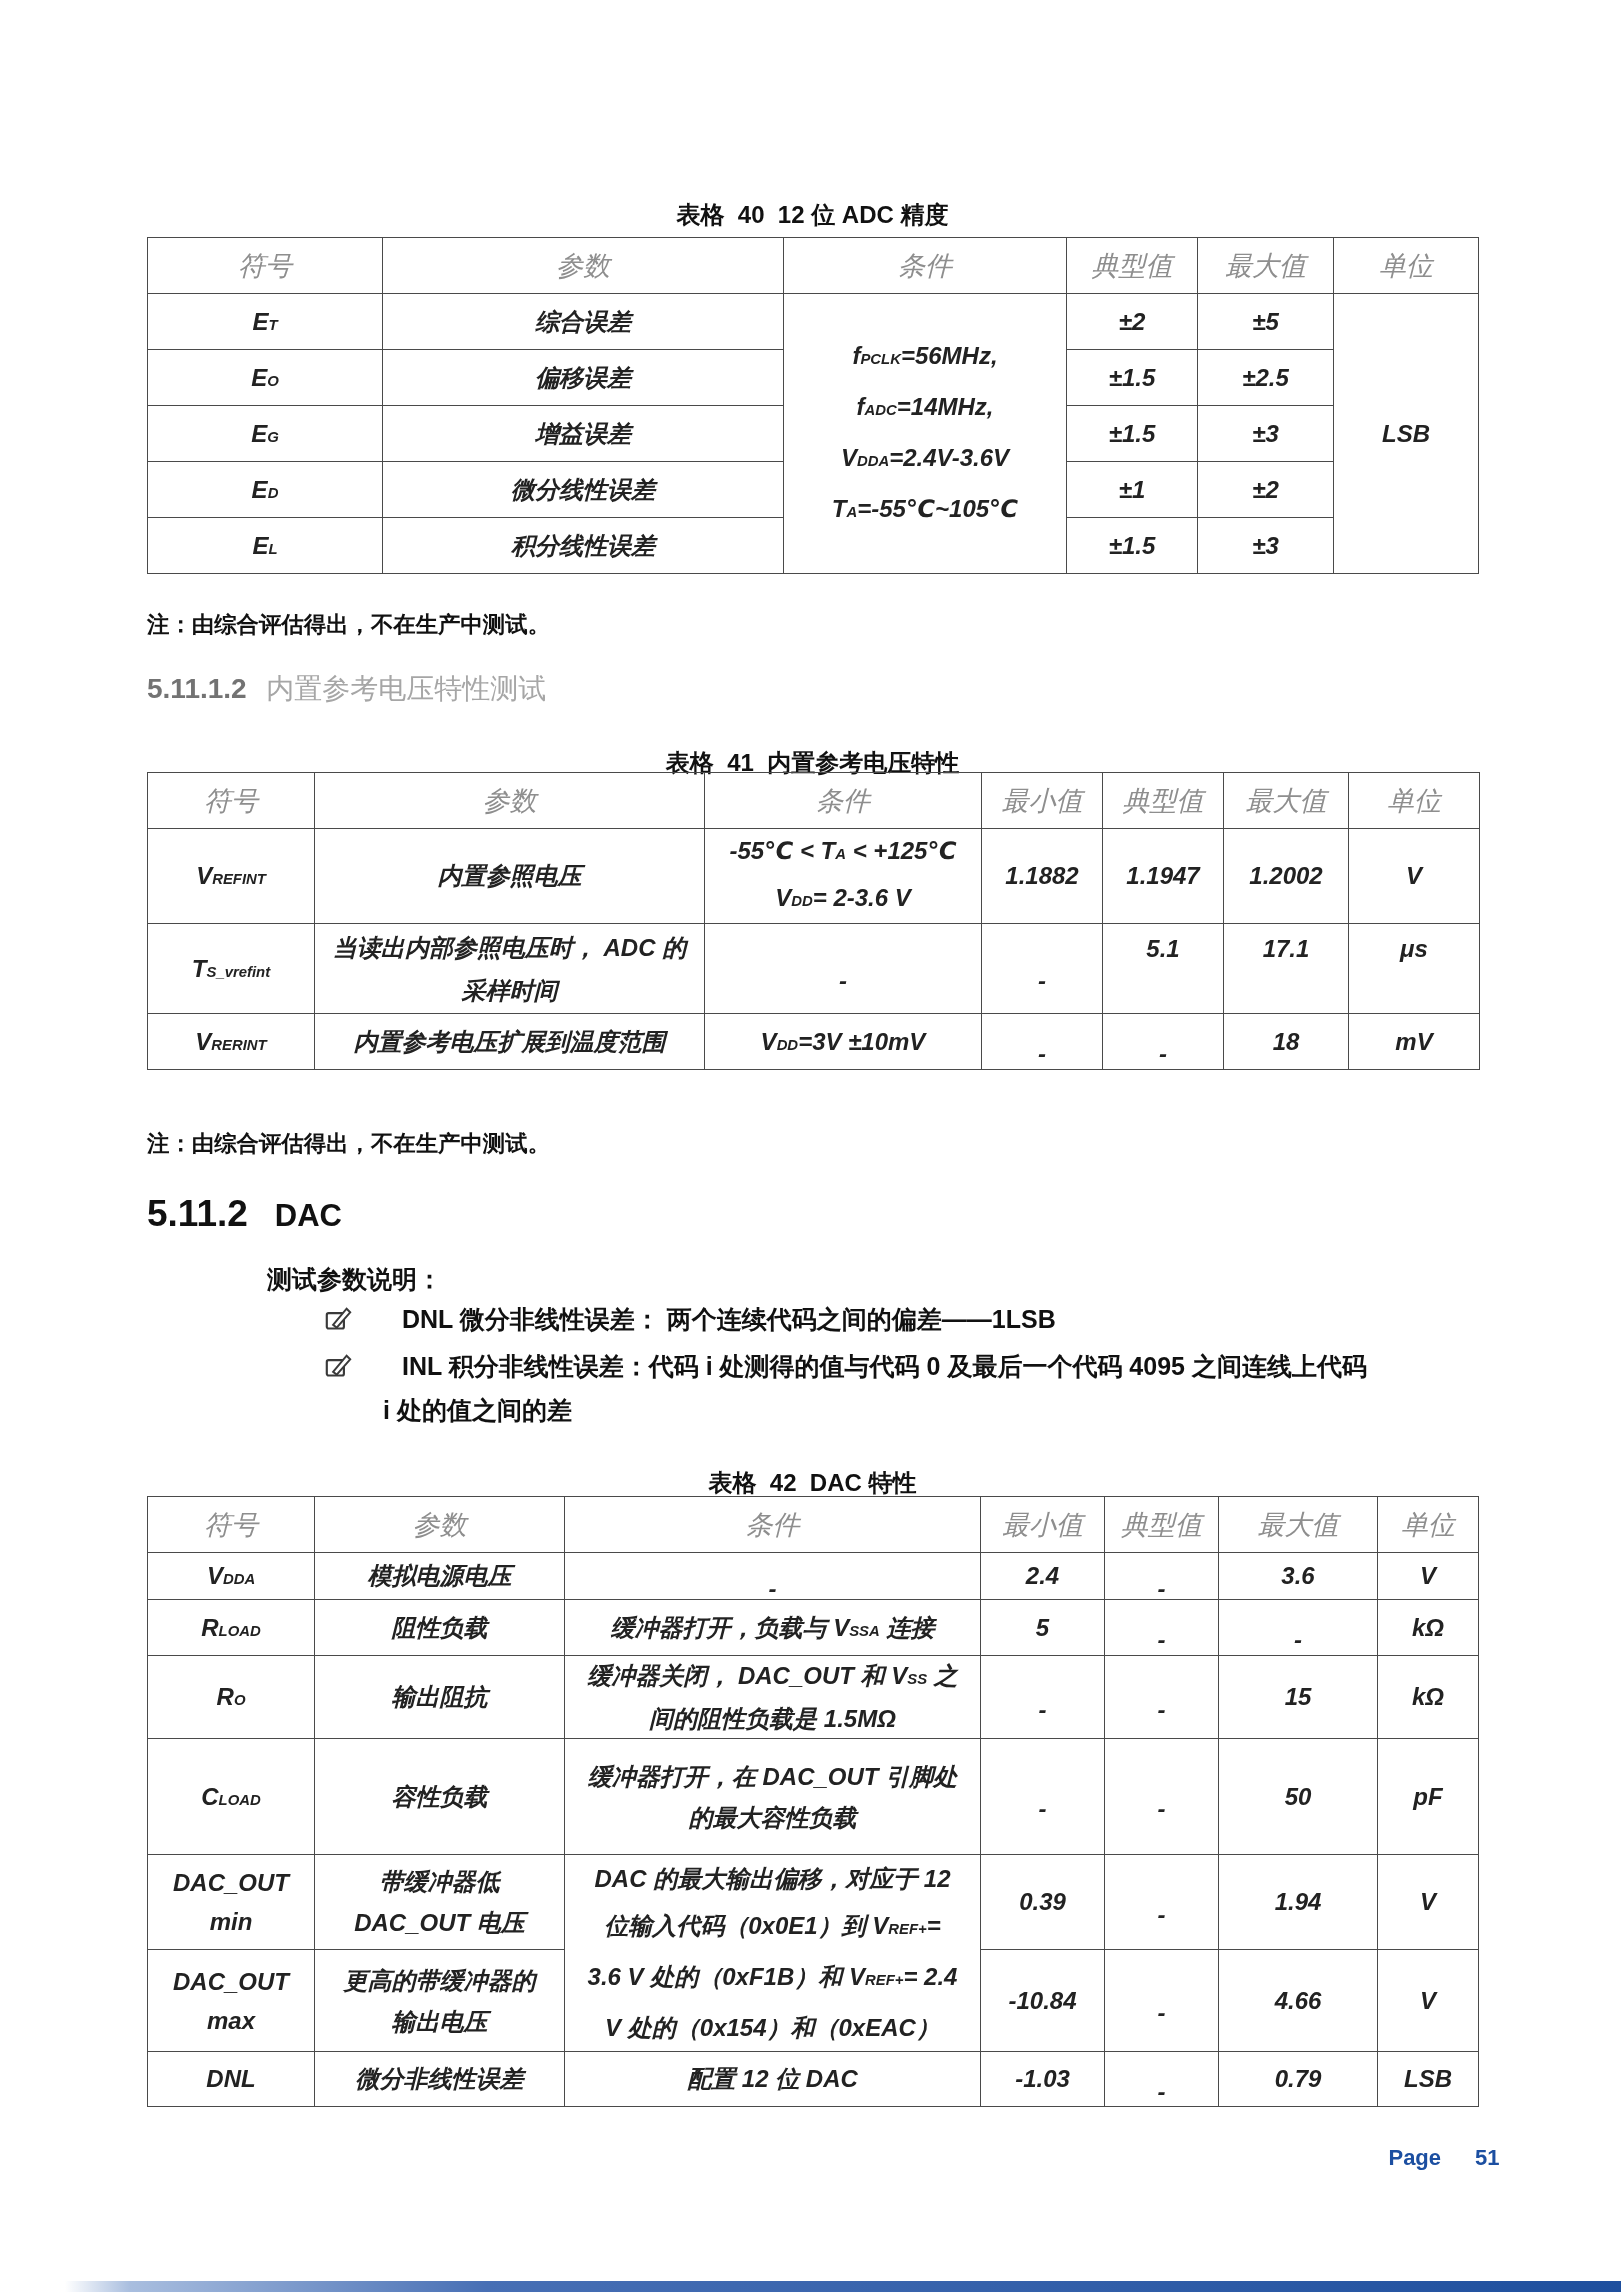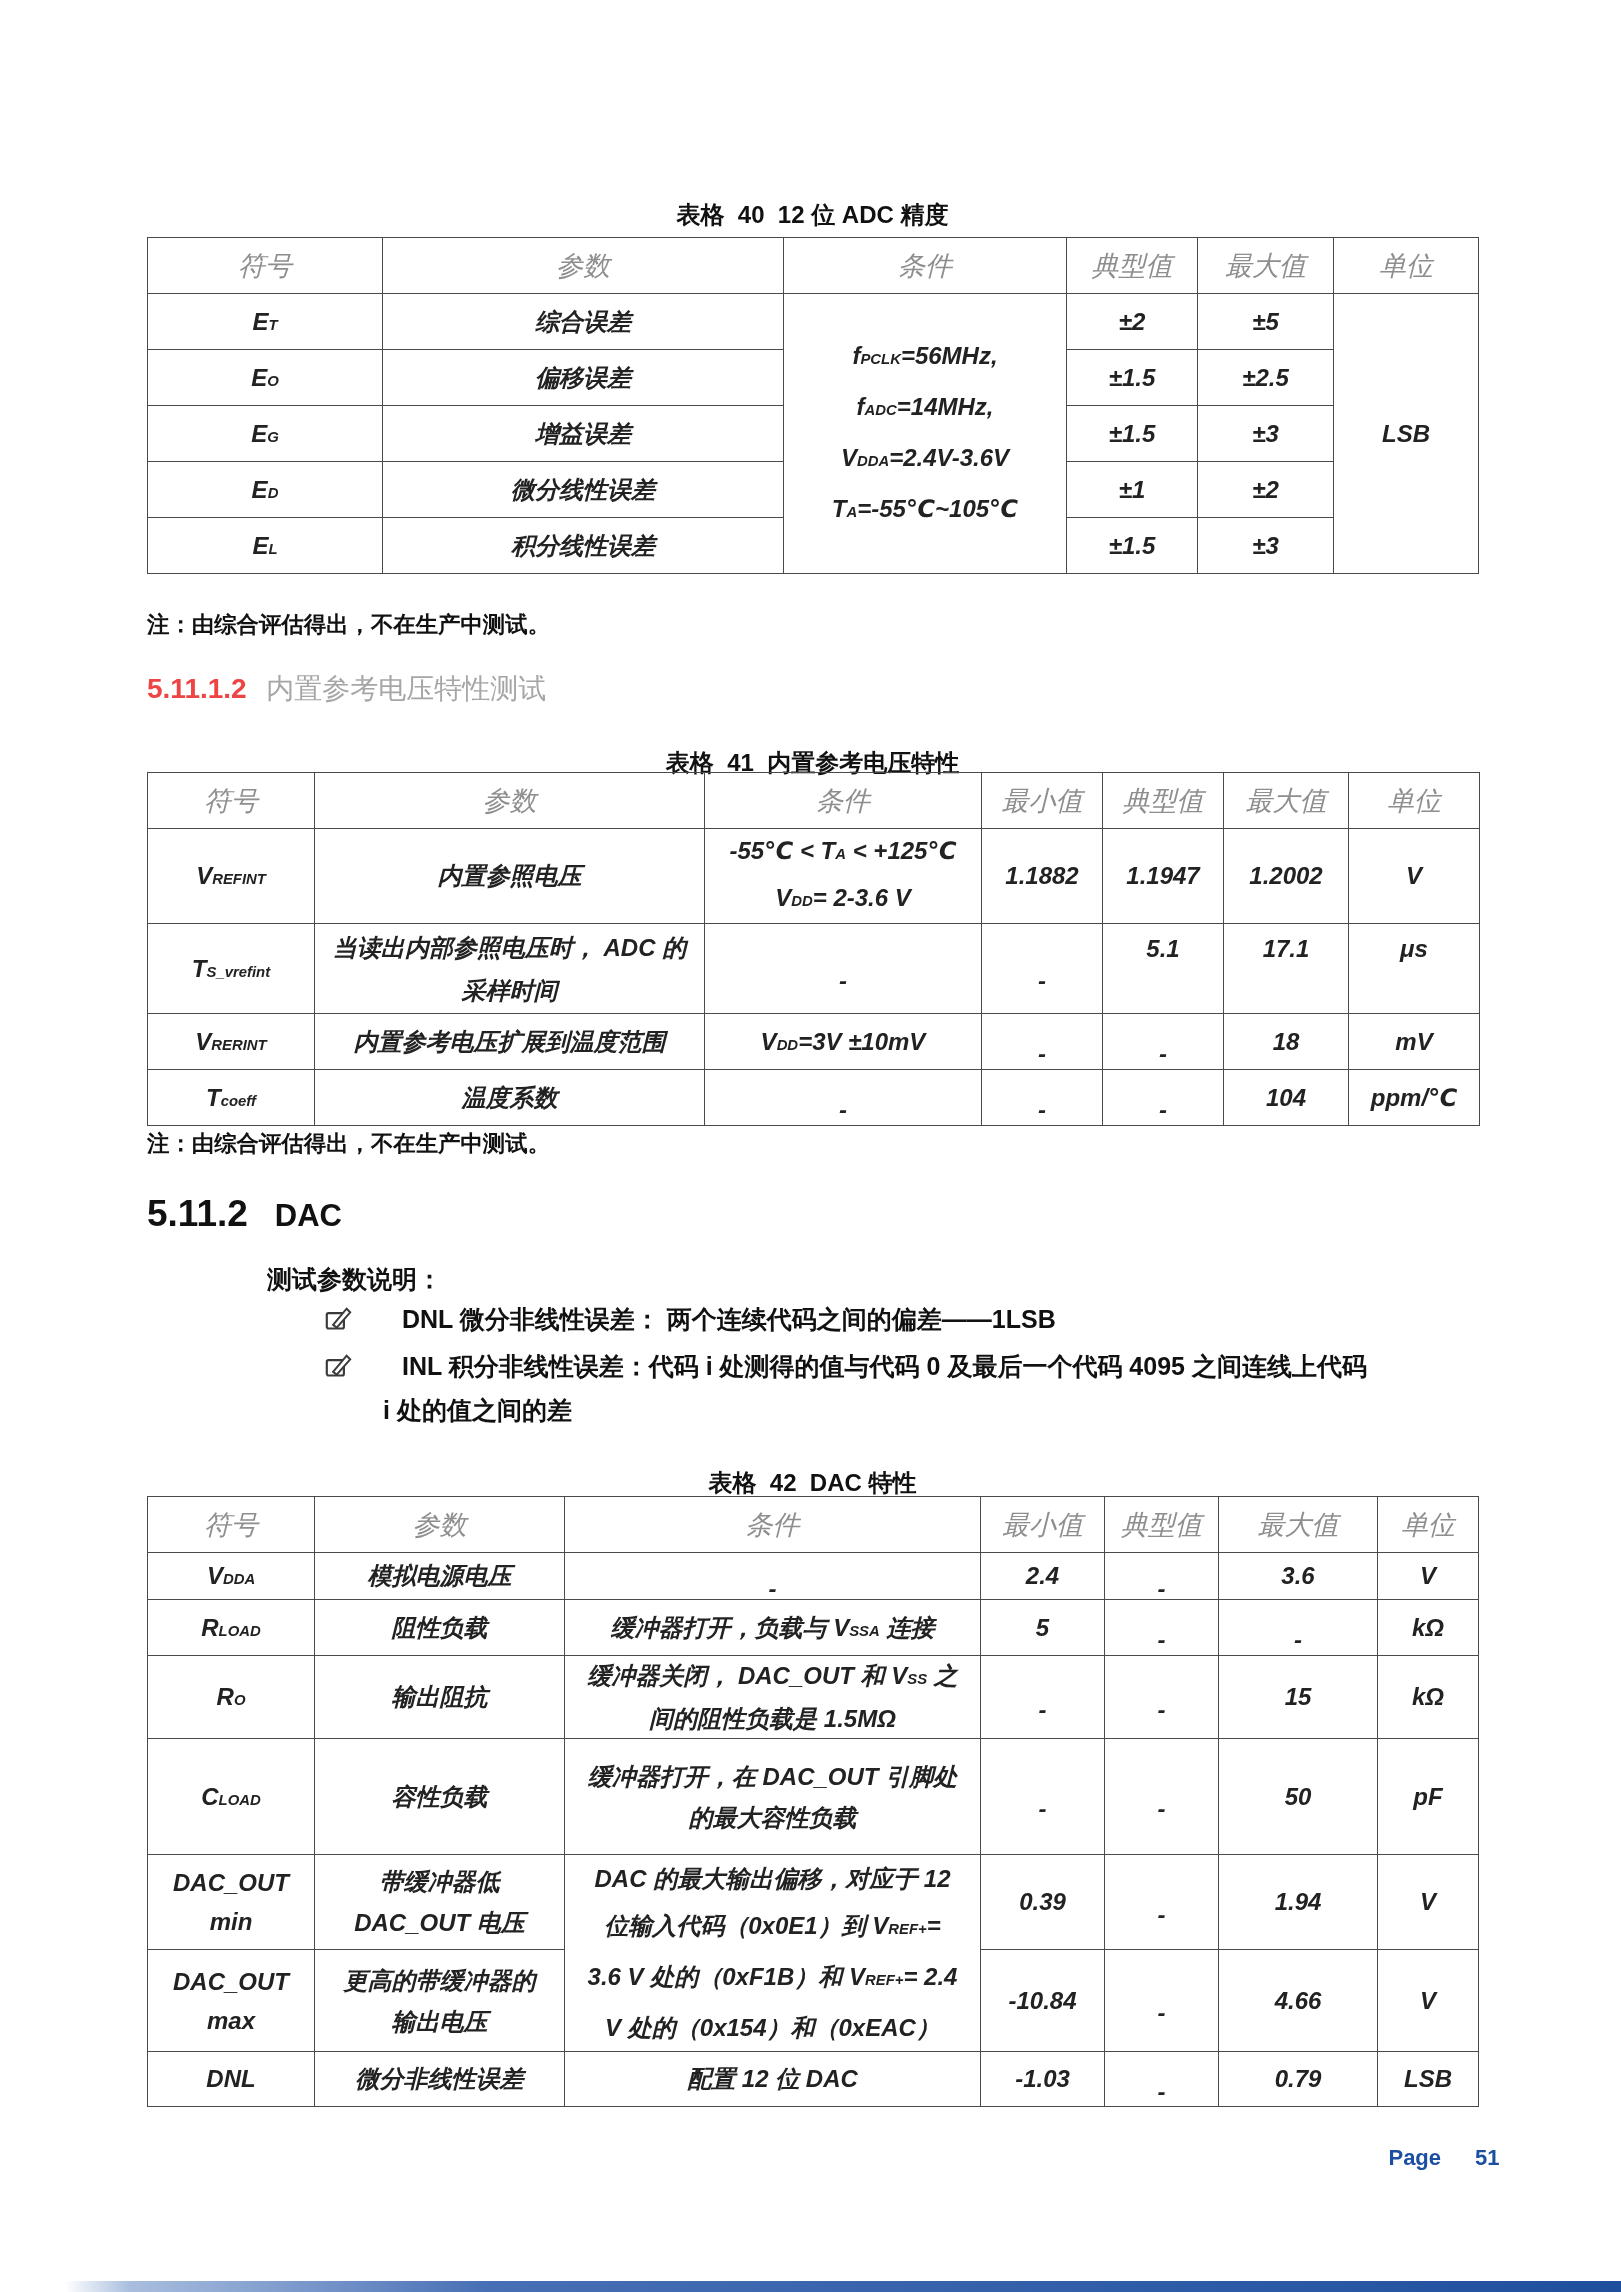--- a/index.html
+++ b/index.html
@@ -29,21 +29,21 @@
   .lh46 .ln{line-height:41px;}
   .lh48 .ln{line-height:43px;}
   .lh52 .ln{line-height:47px;}
   .lh53 .ln{line-height:47px;}
   .low{position:relative; top:12.5px; display:inline-block;}
   .hi{position:relative; top:-19.7px; display:inline-block;}
   .note{
     position:absolute; left:147px; font-size:22.4px; font-weight:700; color:#111; white-space:pre;
   }
   .sec1{position:absolute; left:147px; display:flex; align-items:baseline;}
-  .sec1 .num{font-size:28px; font-weight:700; color:#ef4444;}
+  .sec1 .num{font-size:28px; font-weight:700; color:#737373;}
   .sec1 .ttl{font-size:28px; font-weight:400; color:#a6a6a6; margin-left:19.7px;}
   .sec2{position:absolute; left:147px; display:flex; align-items:baseline;}
   .sec2 .num{font-size:37px; font-weight:700; color:#111;}
   .sec2 .ttl{font-size:31px; font-weight:700; color:#111; margin-left:27px;}
   .intro{position:absolute; font-size:25px; font-weight:700; color:#111; white-space:pre;}
   .bullet{position:absolute; display:flex; align-items:center;}
   .bicon{width:30px; height:29px; display:inline-flex; align-items:center;}
   .btext{font-size:25px; font-weight:700; color:#111; margin-left:48px; white-space:pre;}
   .bcont{position:absolute; font-size:25px; font-weight:700; color:#111; white-space:pre;}
   .footer{position:absolute; font-size:22px; font-weight:700; color:#1c4fa1; white-space:pre;}
@@ -179,29 +179,20 @@
     </tr>
     <tr style="height:56px">
       <td><span>V</span><span class="ss">RERINT</span></td>
       <td>内置参考电压扩展到温度范围</td>
       <td><span>V</span><span class="ss">DD</span><span>=3V  ±10mV</span></td>
       <td><span class="low">-</span></td>
       <td><span class="low">-</span></td>
       <td>18</td>
       <td>mV</td>
     </tr>
-    <tr style="height:56px">
-      <td><span>T</span><span class="ss">coeff</span></td>
-      <td>温度系数</td>
-      <td><span class="low">-</span></td>
-      <td><span class="low">-</span></td>
-      <td><span class="low">-</span></td>
-      <td>104</td>
-      <td>ppm/℃</td>
-    </tr>
   </tbody>
     </table>
 
   <div class="note" style="top:1128px">注：由综合评估得出，不在生产中测试。</div>
 
   <div class="sec2" style="top:1193px">
     <span class="num">5.11.2</span>
     <span class="ttl">DAC</span>
   </div>
 

